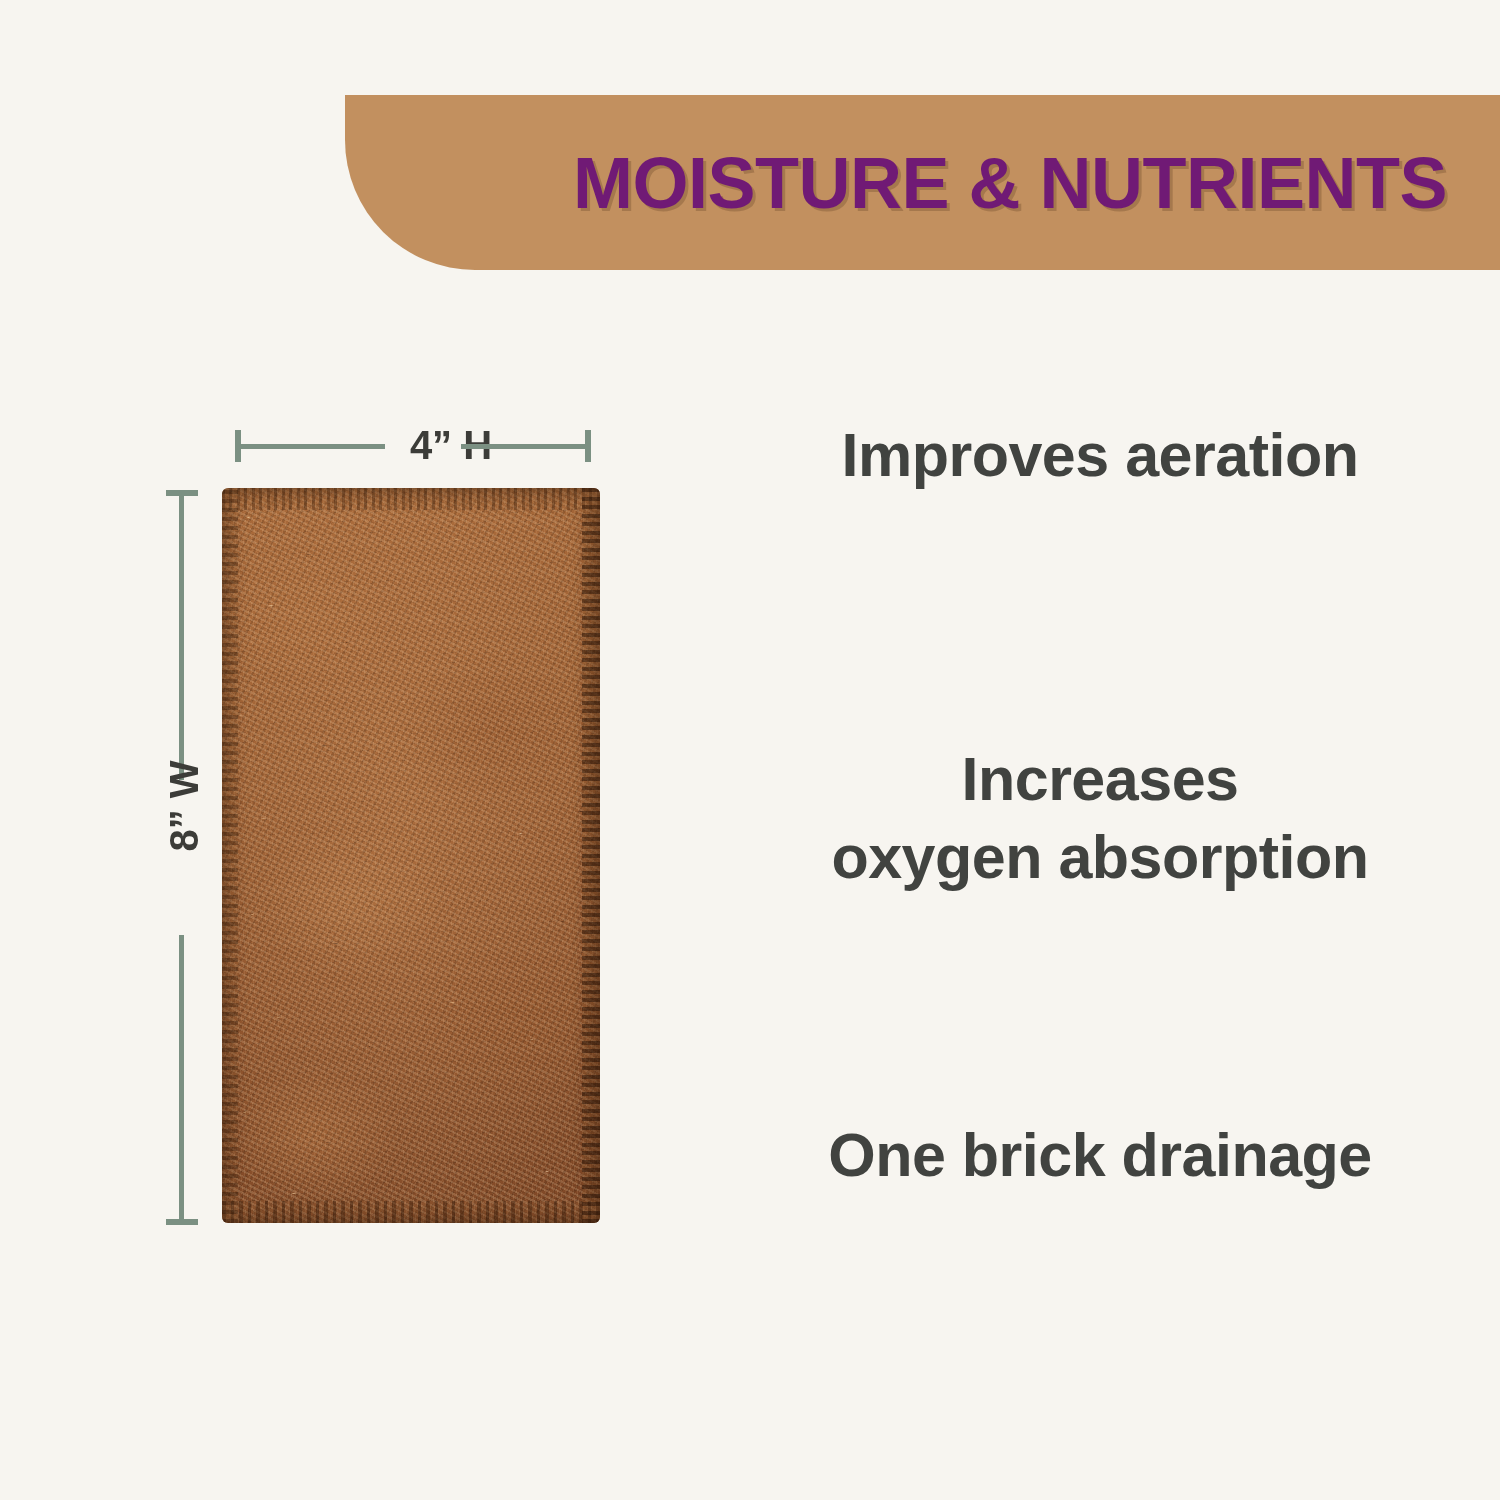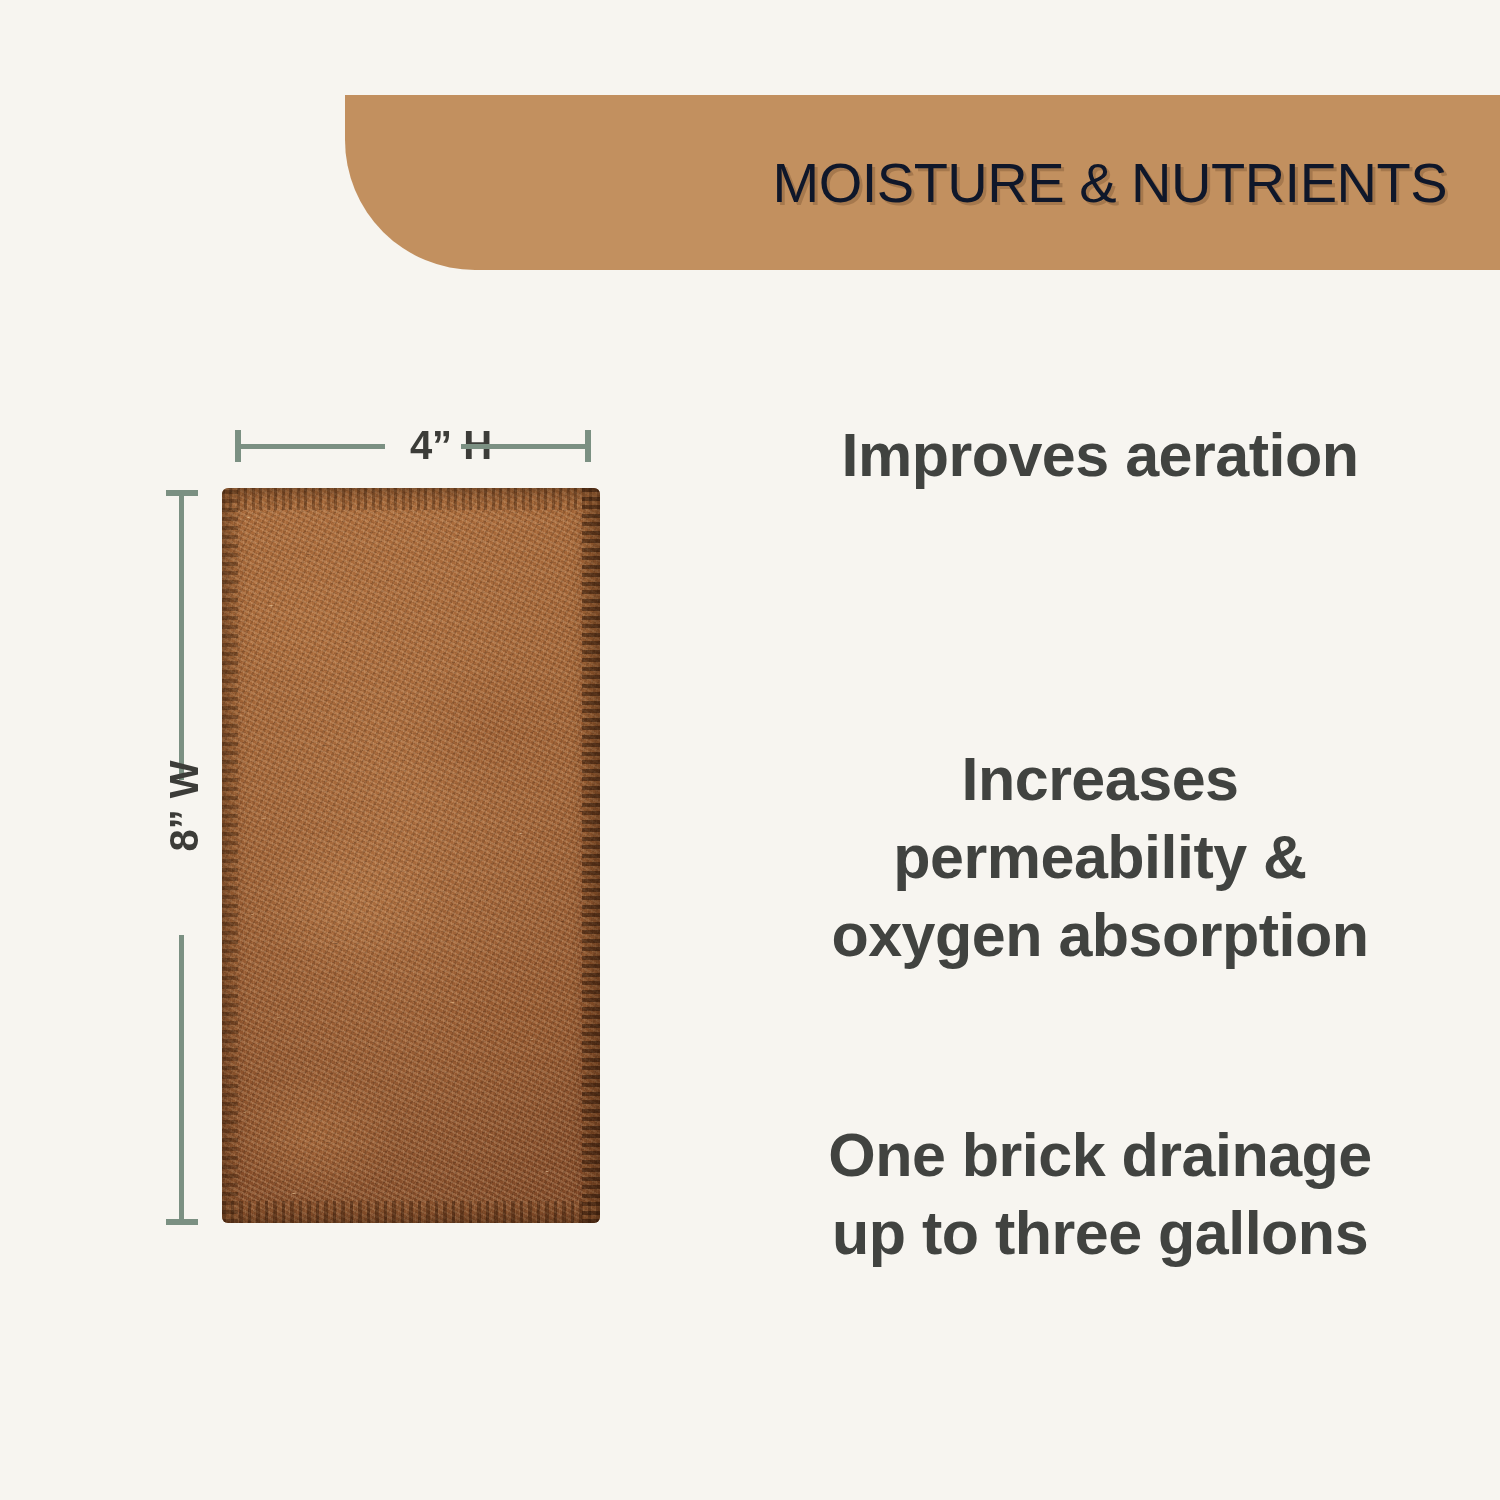--- a/index.html
+++ b/index.html
@@ -19,24 +19,24 @@
     background:#C2905F;
     border-bottom-left-radius:130px;
     overflow:hidden;
   }
   #banner-title{
     position:absolute;
     left:0; right:58px;
     top:50%;
     transform:translateY(-50%);
     text-align:right;
-    color:#0f172a;
-    font-family:"Liberation Sans", sans-serif;
-    font-weight:normal;
-    font-size:56px;
+    color:#701a75;
+    font-family:"Liberation Sans", sans-serif;
+    font-weight:bold;
+    font-size:72px;
     letter-spacing:-0.5px;
     line-height:1;
     white-space:nowrap;
     text-shadow:3px 3px 0 rgba(130,92,56,0.45);
   }
 
   
   #product-area{
     position:absolute;
     left:0; top:400px;
@@ -269,20 +269,18 @@
   <div id="dim-v-line-bottom"></div>
   <div id="dim-v-cap-bottom"></div>
 </div>
 
 <div id="benefits">
   <div class="benefit" id="benefit-0">
       <span class="benefit-line">Improves aeration</span>
     </div>
   <div class="benefit" id="benefit-1">
       <span class="benefit-line">Increases</span>
-      <span class="benefit-line">permeability &amp;</span>
       <span class="benefit-line">oxygen absorption</span>
     </div>
   <div class="benefit" id="benefit-2">
       <span class="benefit-line">One brick drainage</span>
-      <span class="benefit-line">up to three gallons</span>
     </div>
 </div>
 
 </body></html>

